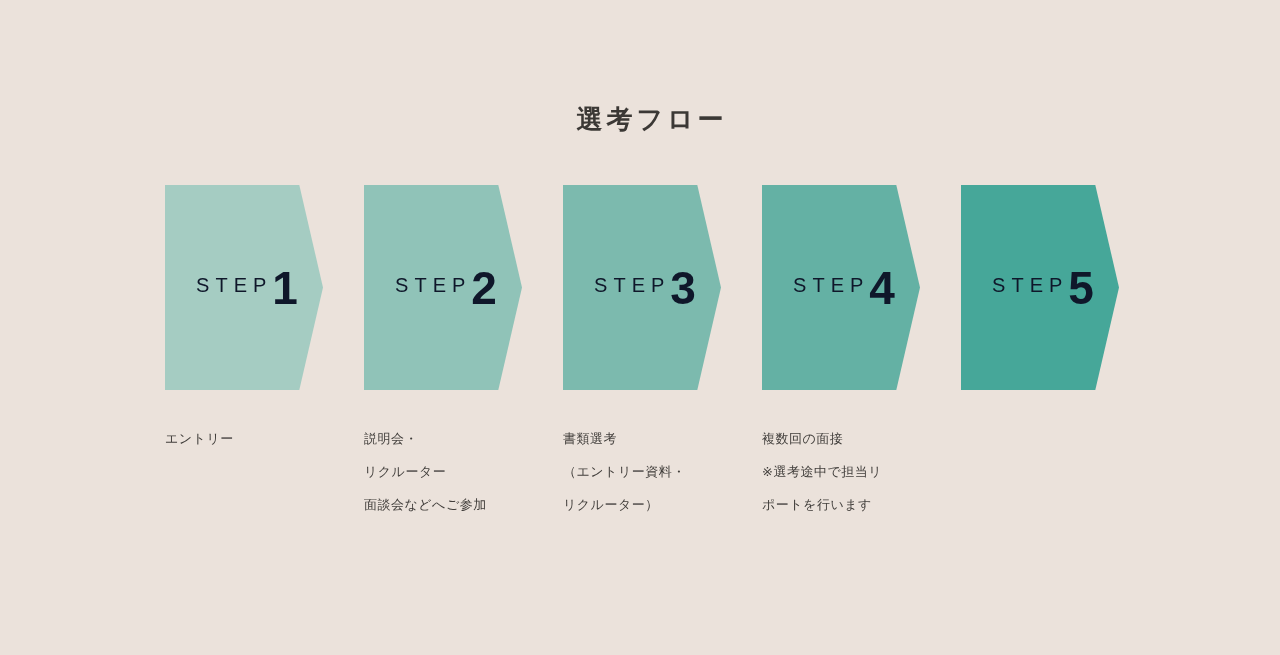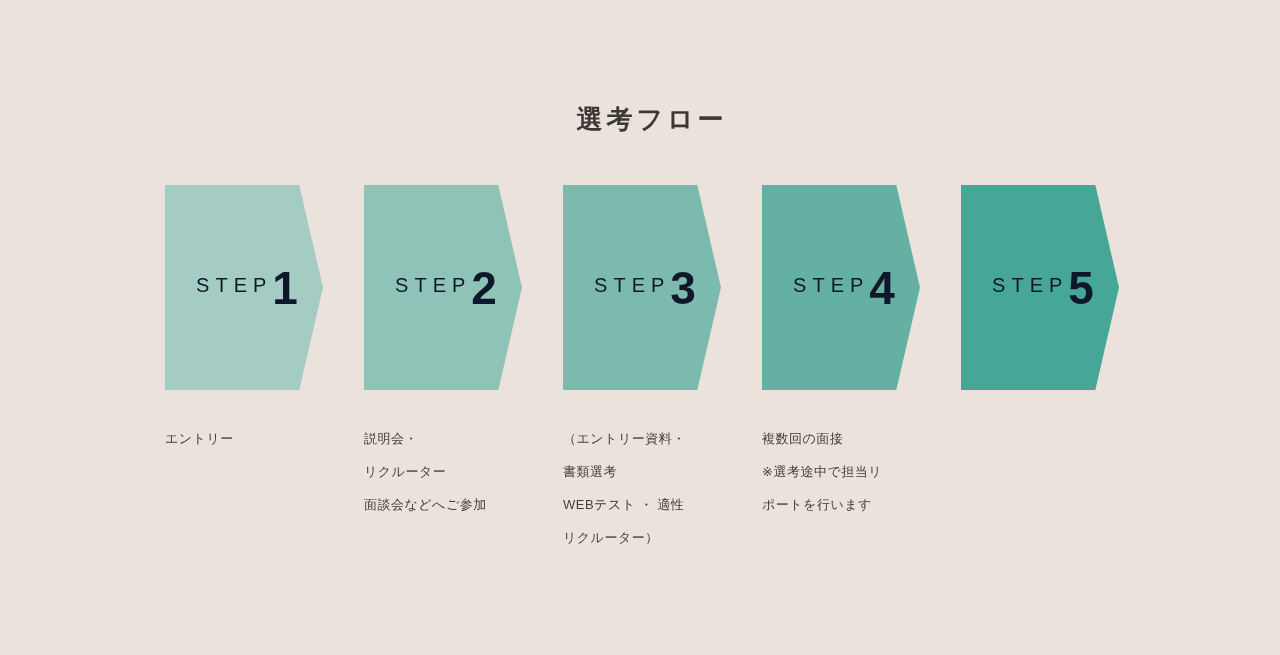--- a/index.html
+++ b/index.html
@@ -128,23 +128,22 @@
         <div class="desc-line">面談会などへご参加</div>
       </div>
     </div>
 
     <div class="step-col">
       <div class="arrow" style="background: rgb(124, 186, 174);">
         <div class="step-label">STEP</div>
         <div class="step-number">3</div>
       </div>
       <div class="desc">
+        <div class="desc-line">書類選考</div>
         <div class="desc-line">（エントリー資料・</div>
-        <div class="desc-line">書類選考</div>
-        <div class="desc-line">WEBテスト ・ 適性</div>
         <div class="desc-line">リクルーター）</div>
       </div>
     </div>
 
     <div class="step-col">
       <div class="arrow" style="background: rgb(100, 177, 164);">
         <div class="step-label">STEP</div>
         <div class="step-number">4</div>
       </div>
       <div class="desc">

